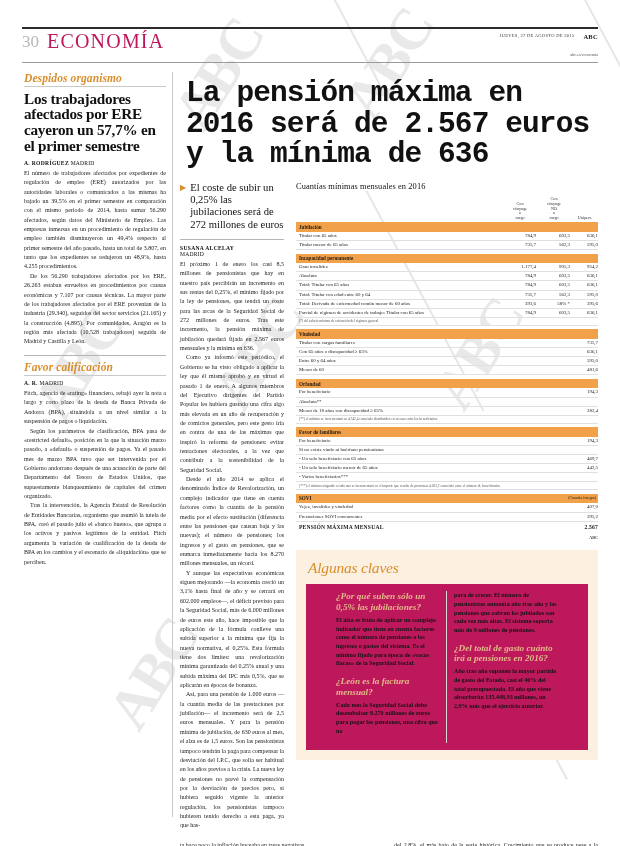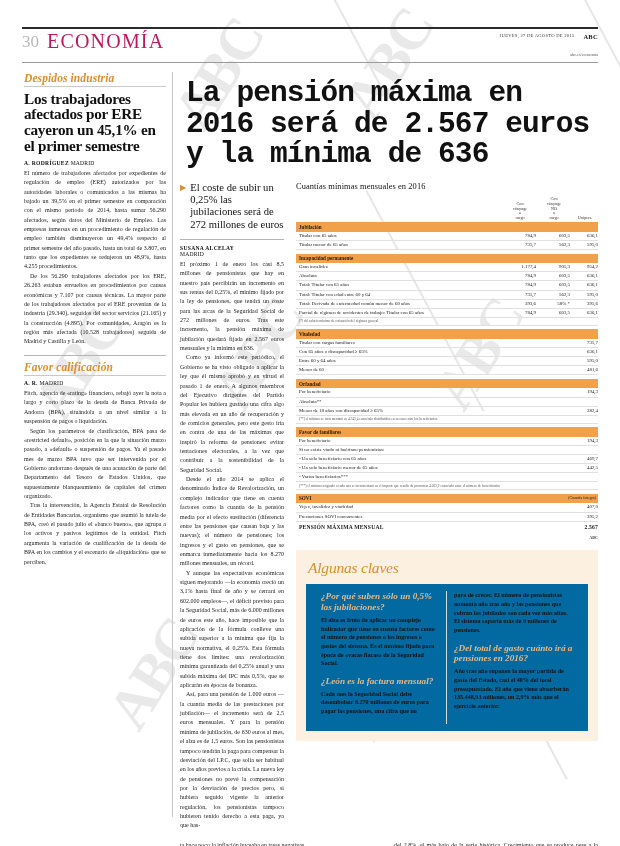--- a/index.html
+++ b/index.html
@@ -85,21 +85,21 @@
   tr.total td.c-lbl { padding-left:3px; }
   .colhdr { font-size:4.2px; line-height:1.18; text-align:center; color:#333; padding-bottom:2px; }
   .spacer td { height:4px; border:none !important; background:#fff; }
   .hdr-right { float:right; font-size:4.1px; font-weight:400; font-style:normal; }
   .tbl-credit { text-align:right; font-size:4.2px; font-weight:700; margin-top:2px; color:#444; }
 
   
   .claves { margin-top:10px; background:#fcf0e0; padding:9px 10px 10px 10px; }
   .claves-title { font-family:"Liberation Serif", serif; font-weight:400; font-style:italic;
                   color:#d98f2e; font-size:15.5px; margin:0 0 7px 2px; letter-spacing:-.2px; }
-  .claves-inner { background:#0369a1; display:flex; padding:7px 8px; }
+  .claves-inner { background:#be185d; display:flex; padding:7px 23px; }
   .cl-col { width:50%; padding:0 7px; }
   .cl-col.first { border-right:0.7px solid #d8d8d8; }
   .q { font-family:"Liberation Serif", serif; font-style:italic; font-weight:700;
        color:#e3b887; font-size:9.2px; line-height:1.18; margin:0 0 3px 0; }
   .a { font-family:"Liberation Serif", serif; font-weight:700; font-size:6.1px;
        line-height:1.42; margin:0 0 8px 0; color:#141414; }
 
   
   .bottom { display:flex; margin-top:10px; gap:10px; }
   .bottom .bcol { flex:1 1 0; font-size:6.0px; line-height:1.5; text-align:justify; color:#222; }
@@ -137,23 +137,23 @@
       <div class="mast-web">abc.es/economia</div>
     </div>
   </div>
   <div class="rule-mast"></div>
 
   <div class="vrule1"></div>
 
   <div class="col-left">
 
     <div>
-      <div class="kicker">Despidos industria</div>
+      <div class="kicker">Despidos organismo</div>
       <div class="kicker-rule"></div>
-      <h2 class="hl-left">Los trabajadores afectados por ERE cayeron un 45,1% en el primer semestre</h2>
+      <h2 class="hl-left">Los trabajadores afectados por ERE cayeron un 57,7% en el primer semestre</h2>
       <div class="byline">
         <span>A. RODRÍGUEZ</span>
         <span class="city">MADRID</span>
       </div>
       <div class="body-text">
         <p>El número de trabajadores afectados por expedientes de regulación de empleo (ERE) autorizados por las autoridades laborales o comunicados a las mismas ha bajado un 39,5% en el primer semestre en comparación con el mismo periodo de 2014, hasta sumar 56.290 afectados, según datos del Ministerio de Empleo. Las empresas inmersas en un procedimiento de regulación de empleo también disminuyeron un 49,4% respecto al primer semestre del año pasado, hasta un total de 3.807, en tanto que los expedientes se redujeron un 48,9%, hasta 4.255 procedimientos.</p>
         <p>De los 56.290 trabajadores afectados por los ERE, 26.263 estaban envueltos en procedimientos por causas económicas y 7.107 por causas técnicas. La mayor parte de los trabajadores afectados por el ERE provenían de la industria (29.340), seguidos del sector servicios (21.165) y la construcción (4.895). Por comunidades, Aragón es la región más afectada (10.528 trabajadores) seguida de Madrid y Castilla y León.</p>
       </div>
     </div>
 

